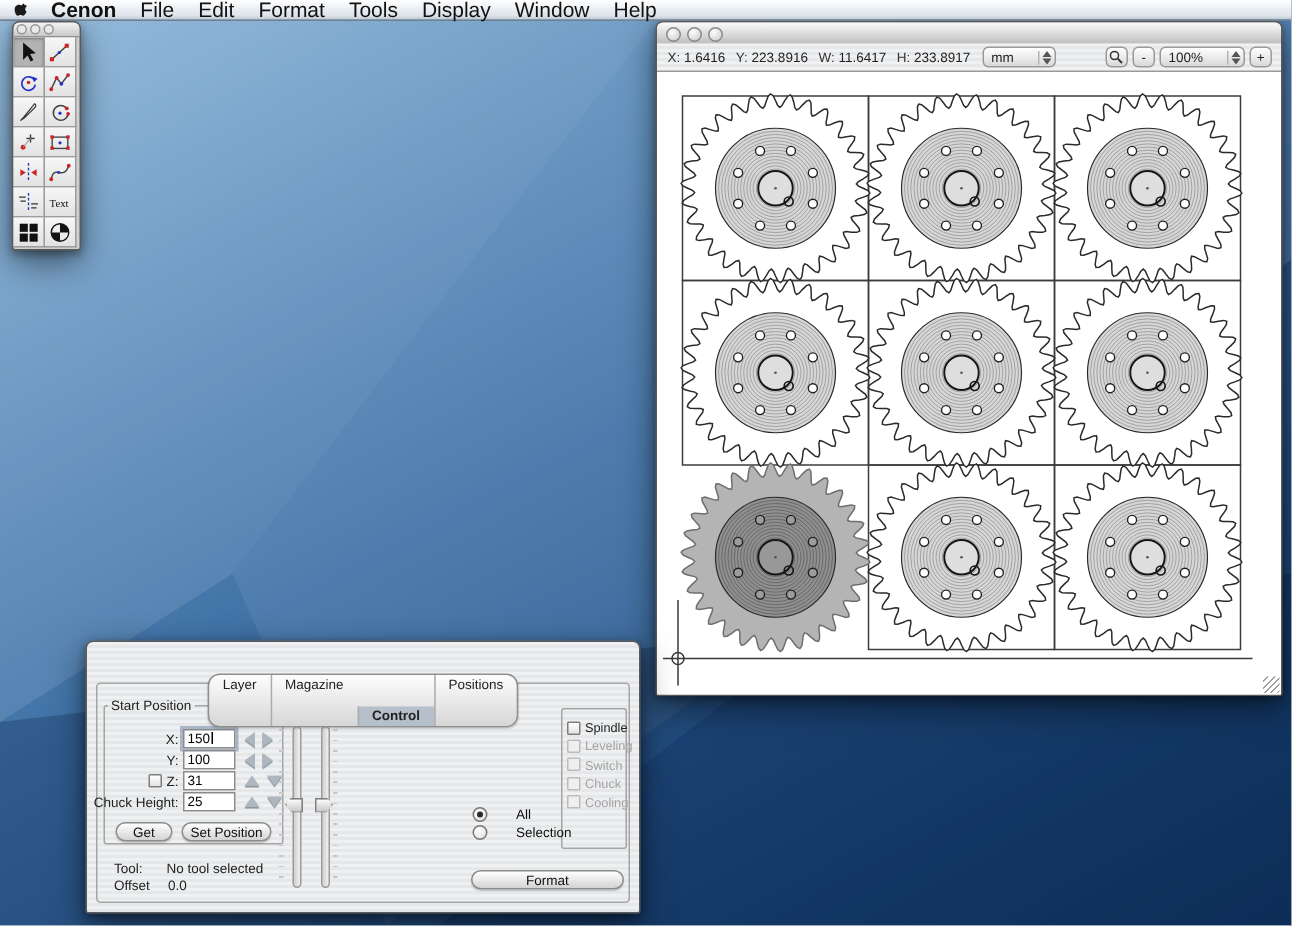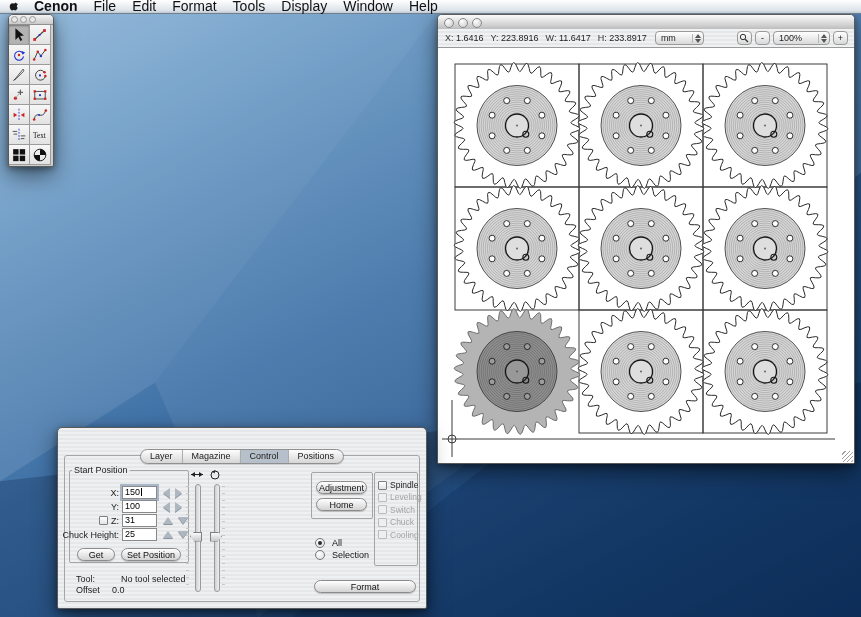--- a/index.html
+++ b/index.html
@@ -63,21 +63,21 @@
   #resize-grip{position:absolute;right:1px;bottom:1px;width:11px;height:11px;
     background:repeating-linear-gradient(135deg,transparent 0 2px,#9f9f9f 2px 3px);border-radius:0 0 2px 0;}
 
   
   #campanel{left:57px;top:427px;width:368px;height:180px;}
   #tabstrip{position:absolute;top:21px;left:50%;transform:translateX(-50%);display:inline-flex;
     border:1px solid #8f8f8f;border-radius:8px;background:linear-gradient(#fdfdfd,#d6d6d6);overflow:hidden;
     font-size:9px;color:#222;z-index:3;box-shadow:0 1px 1px rgba(0,0,0,.15);}
   .tab{padding:1px 9px;border-left:1px solid #ababab;line-height:11px;}
   .tab:first-child{border-left:none;}
-  .tab.selected{background:#b5c0ca;font-weight:normal;}
+  .tab.selected{background:#b5c0ca;font-weight:bold;margin-top:21px;}
   #cam-frame{position:absolute;left:6px;top:27px;right:6px;bottom:6px;border:1px solid #a5a5a5;border-radius:3px;}
 
   fieldset.group{position:absolute;margin:0;padding:0;border:1px solid #a5a5a5;border-radius:2px;}
   fieldset.group legend{font-size:9px;color:#222;padding:0 2px;margin-left:2px;}
   #sp-group{left:11px;top:37px;width:118px;height:96px;}
   .sp-row{position:absolute;left:0;height:13px;display:flex;align-items:center;}
   .sp-label{width:49px;text-align:right;font-size:9px;color:#222;display:flex;justify-content:flex-end;align-items:center;gap:3px;white-space:nowrap;}
   .field{width:29px;height:11px;border:1px solid #8a8a8a;background:#fff;font-size:9px;line-height:11px;
     padding:0 2px;margin-left:3px;color:#000;overflow:hidden;white-space:nowrap;}
   .field.focused{box-shadow:0 0 0 2px rgba(130,150,175,.65);}
@@ -104,27 +104,27 @@
     background:linear-gradient(90deg,#cfcfcf,#f0f0f0);}
   .thumb{position:absolute;width:12px;height:10px;top:44%;background:linear-gradient(#fafafa,#c8c8c8);
     border:1px solid #7f7f7f;box-sizing:border-box;}
   .thumb.point-left{left:1px;clip-path:polygon(0 50%,35% 0,100% 0,100% 100%,35% 100%);}
   .thumb.point-right{left:2px;clip-path:polygon(100% 50%,65% 0,0 0,0 100%,65% 100%);}
 
   #adj-group{left:253px;top:44px;width:60px;height:45px;position:absolute;border:1px solid #a5a5a5;border-radius:2px;}
   #switch-group{left:316px;top:44px;width:42px;height:92px;position:absolute;border:1px solid #a5a5a5;border-radius:2px;}
   .sw-row{position:absolute;left:3px;display:flex;align-items:center;gap:3px;font-size:8.5px;color:#222;white-space:nowrap;}
   .sw-row.disabled{color:#a3a3a3;}
-  .radio-row{position:absolute;display:flex;align-items:center;gap:7px;font-size:9px;color:#111;}
+  .radio-row{position:absolute;display:flex;align-items:center;gap:19px;font-size:9px;color:#111;}
   .radio{width:10px;height:10px;border-radius:50%;border:1px solid #777;box-sizing:border-box;
     background:radial-gradient(circle at 35% 30%,#ffffff,#dcdcdc);position:relative;flex:none;}
   .radio.selected::after{content:"";position:absolute;left:2px;top:2px;width:4px;height:4px;border-radius:50%;background:#2b2b2b;}
   .statusline{position:absolute;font-size:9px;color:#222;display:flex;}
   .statusline .sl-label{width:18px;}
-  .statusline .sl-value{margin-left:27px;}
+  .statusline .sl-value{margin-left:17px;}
   #offset-line .sl-value{margin-left:18px;}
 </style>
 </head>
 <body>
 
 <div id="screen">
   <div class="facet facet-a"></div>
   <div class="facet facet-c"></div>
   <div class="facet facet-b"></div>
   <div class="facet facet-d"></div>
@@ -673,24 +673,20 @@
         <span class="track"></span>
         <span class="thumb point-left"></span>
       </div>
       <div class="vslider" style="left:19px;">
         <span class="ticks" style="left:14px;"></span>
         <span class="track"></span>
         <span class="thumb point-right"></span>
       </div>
     </div>
 
-    <div id="adj-group">
-      <div class="aquabtn" style="left:4px;top:8px;width:51px;height:13px;">Adjustment</div>
-      <div class="aquabtn" style="left:4px;top:25px;width:51px;height:13px;">Home</div>
-    </div>
 
     <div id="switch-group">
         <div class="sw-row" style="top: 7px;">
           <span class="cbx"></span>
           <span>Spindle</span>
         </div>
         <div class="sw-row disabled" style="top: 19.4px;">
           <span class="cbx disabled"></span>
           <span>Leveling</span>
         </div>

